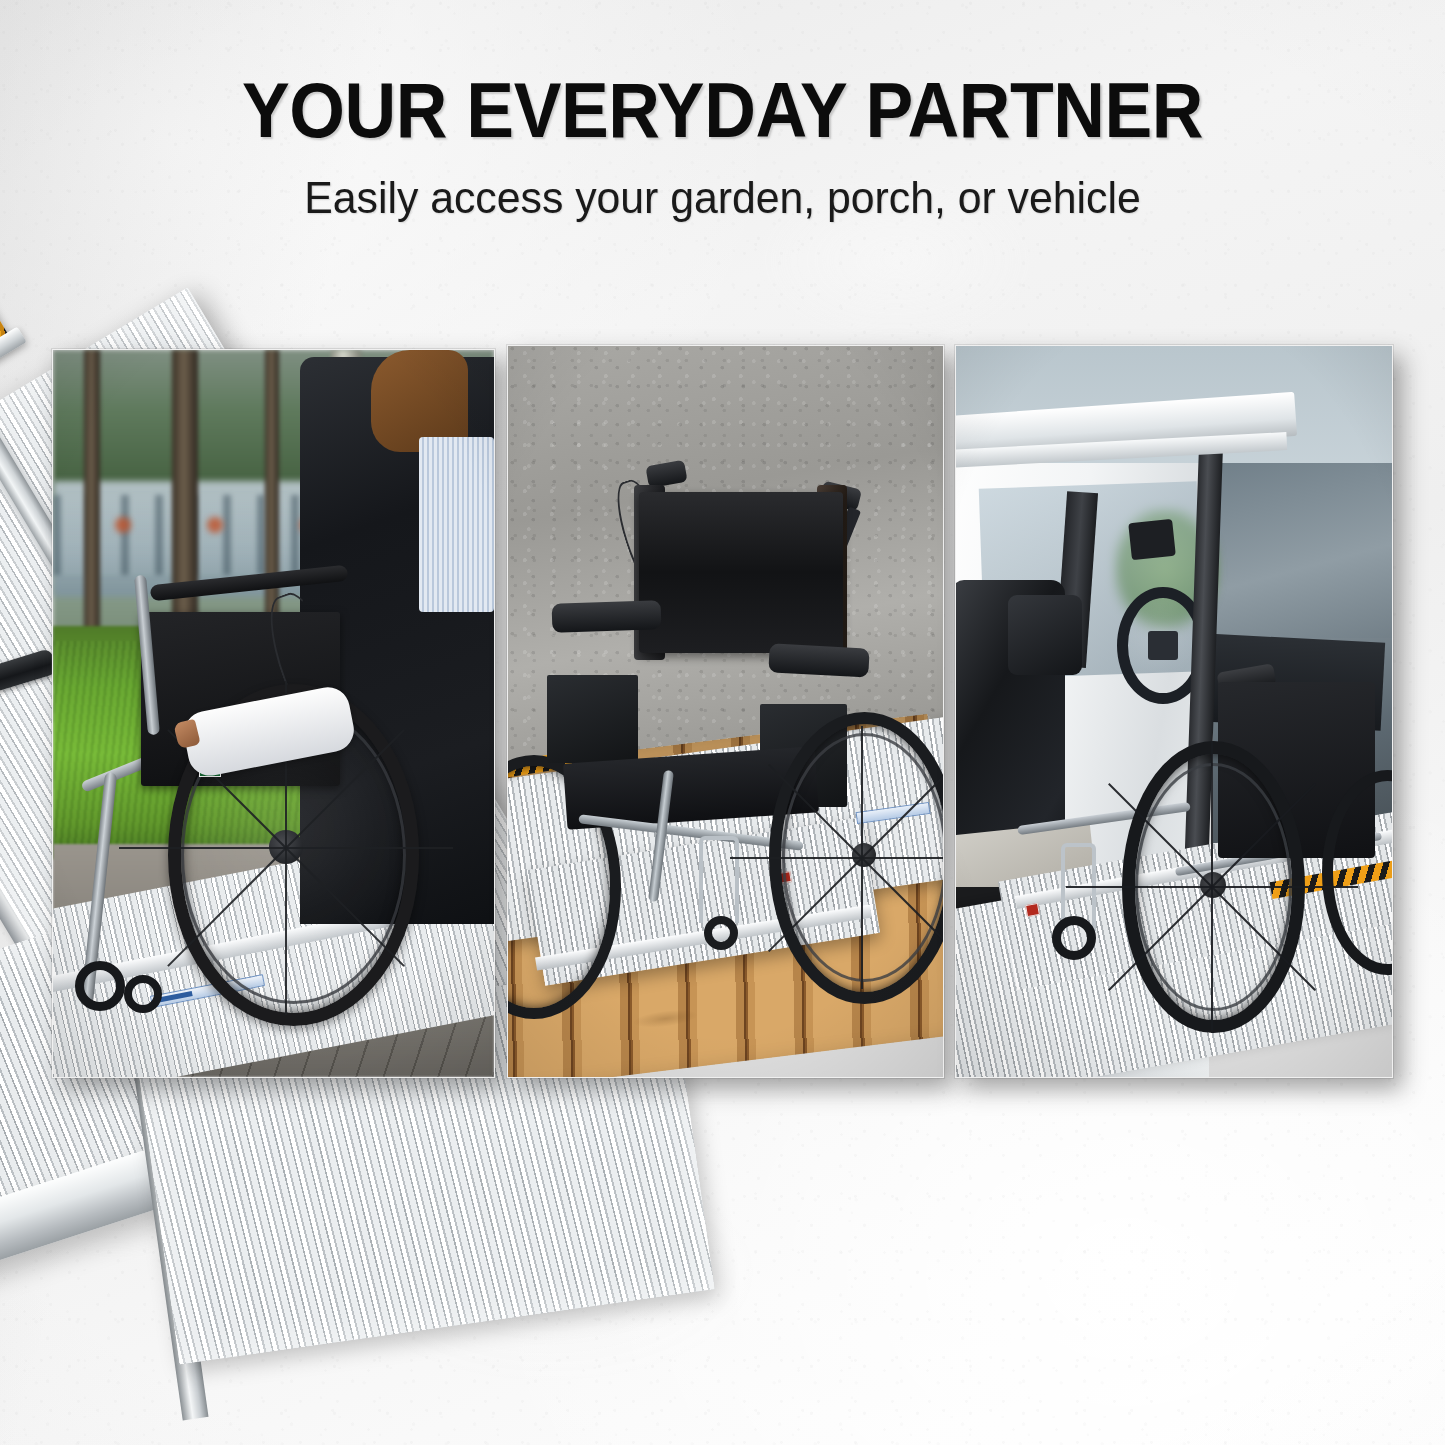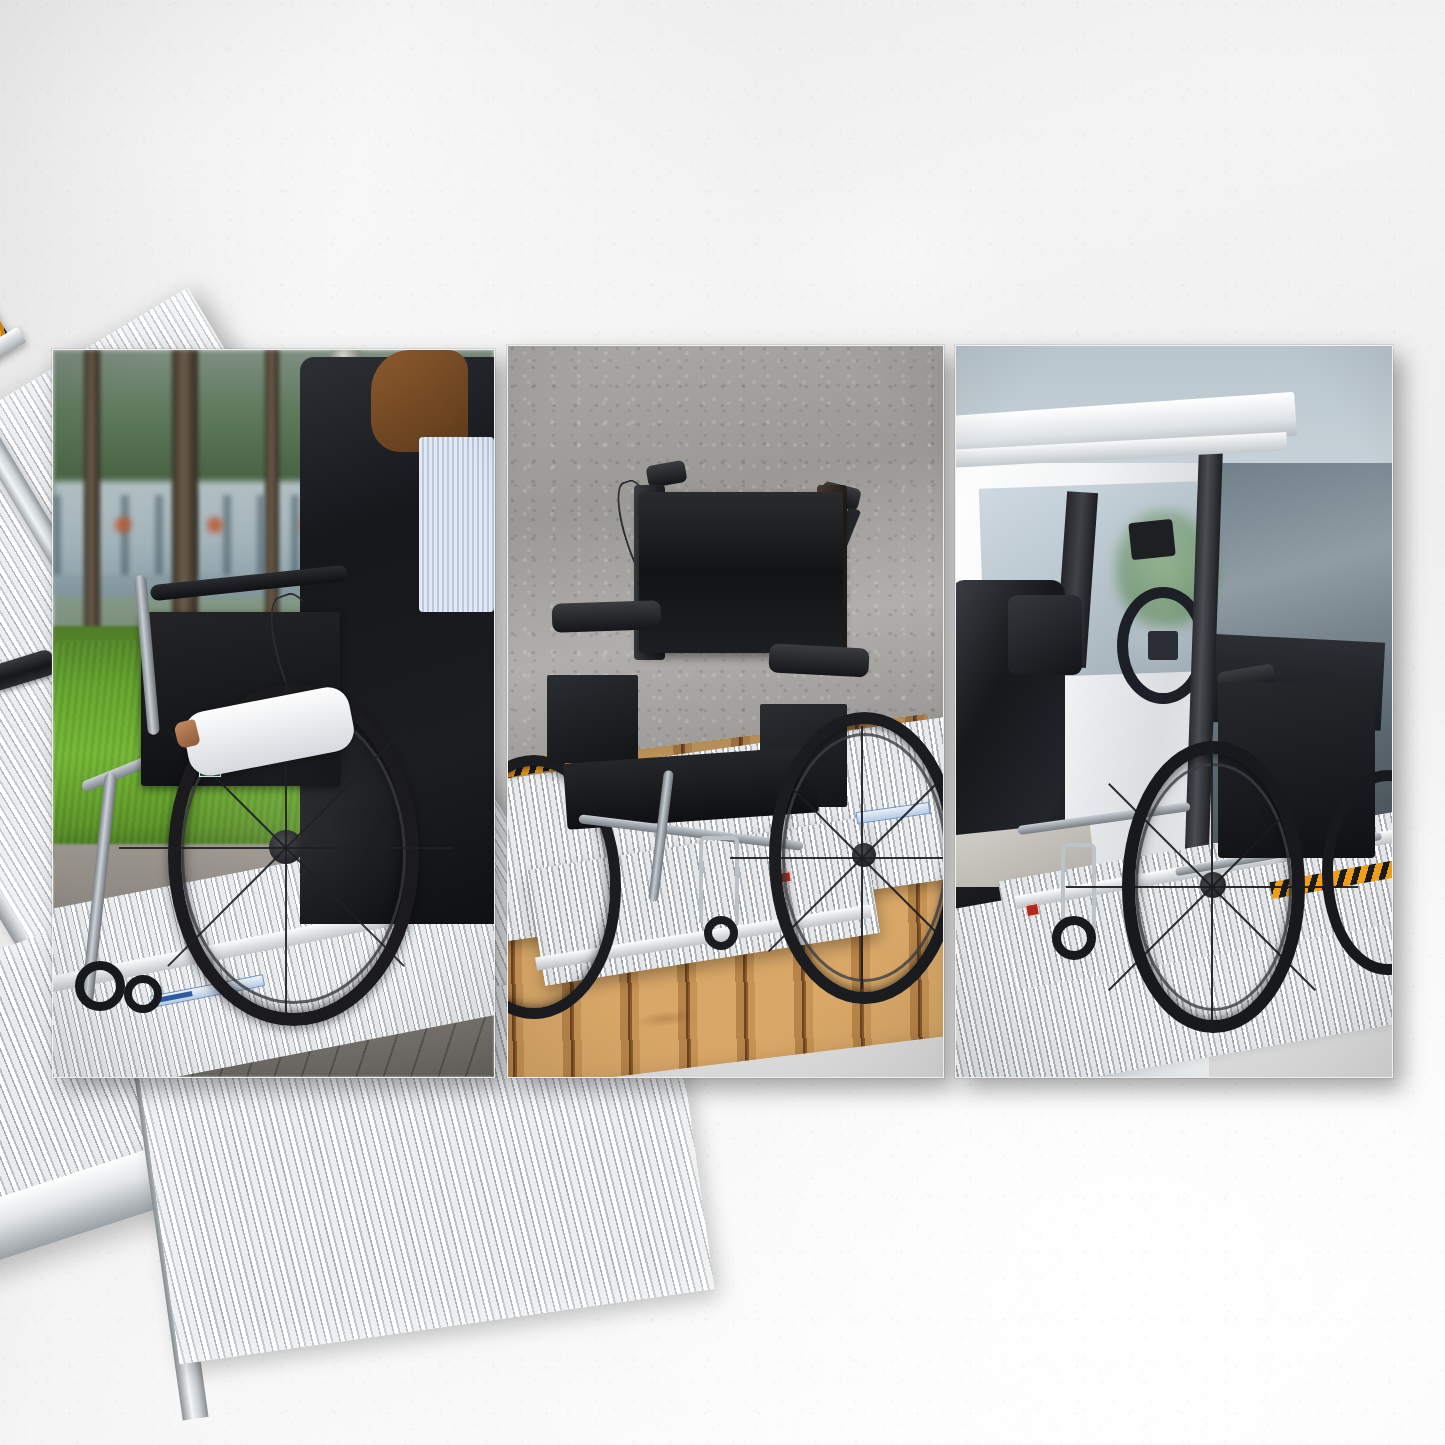--- a/index.html
+++ b/index.html
@@ -487,20 +487,24 @@
     <div class="rr strap"></div>
   </div>
 
   <div class="foreramp">
     <div class="top"></div>
     <div class="nose"></div>
     <div class="seam"></div>
     <div class="second"></div>
   </div>
 
+  <div class="head">
+    <div class="head-title">YOUR EVERYDAY PARTNER</div>
+    <div class="head-sub">Easily access your garden, porch, or vehicle</div>
+  </div>
 
   <div class="panel" id="p1">
     <div class="ph">
       <div class="sky"></div>
       <div class="bldg"></div>
         <div class="bwin"></div>
       <div class="lamp1"></div>
         <div class="lamp2"></div>
         <div class="lamp3"></div>
       <div class="tr1"></div>

